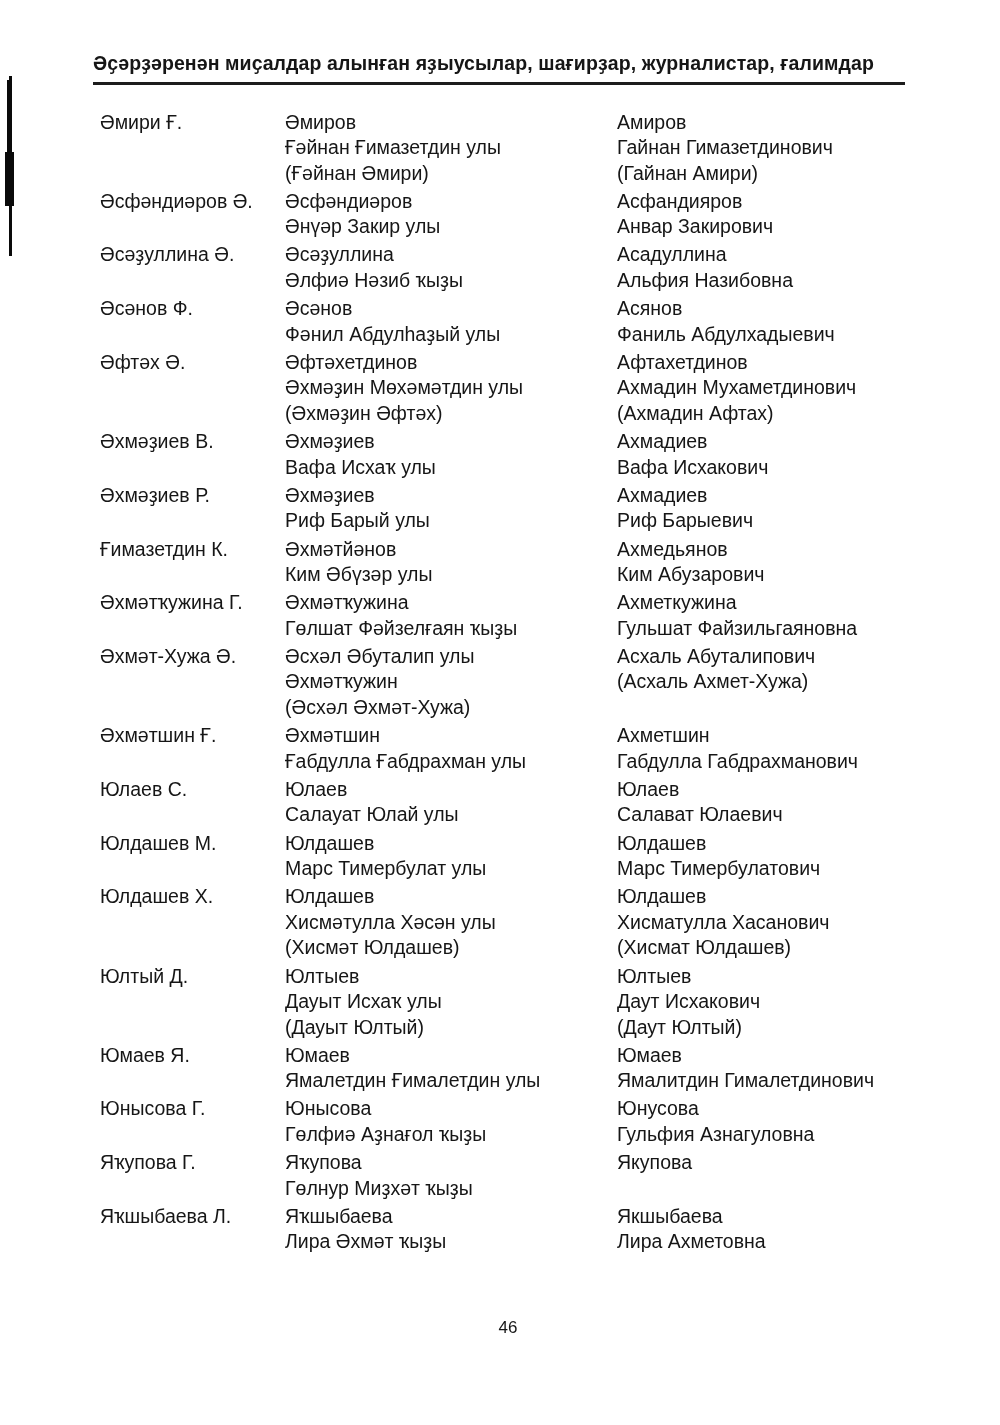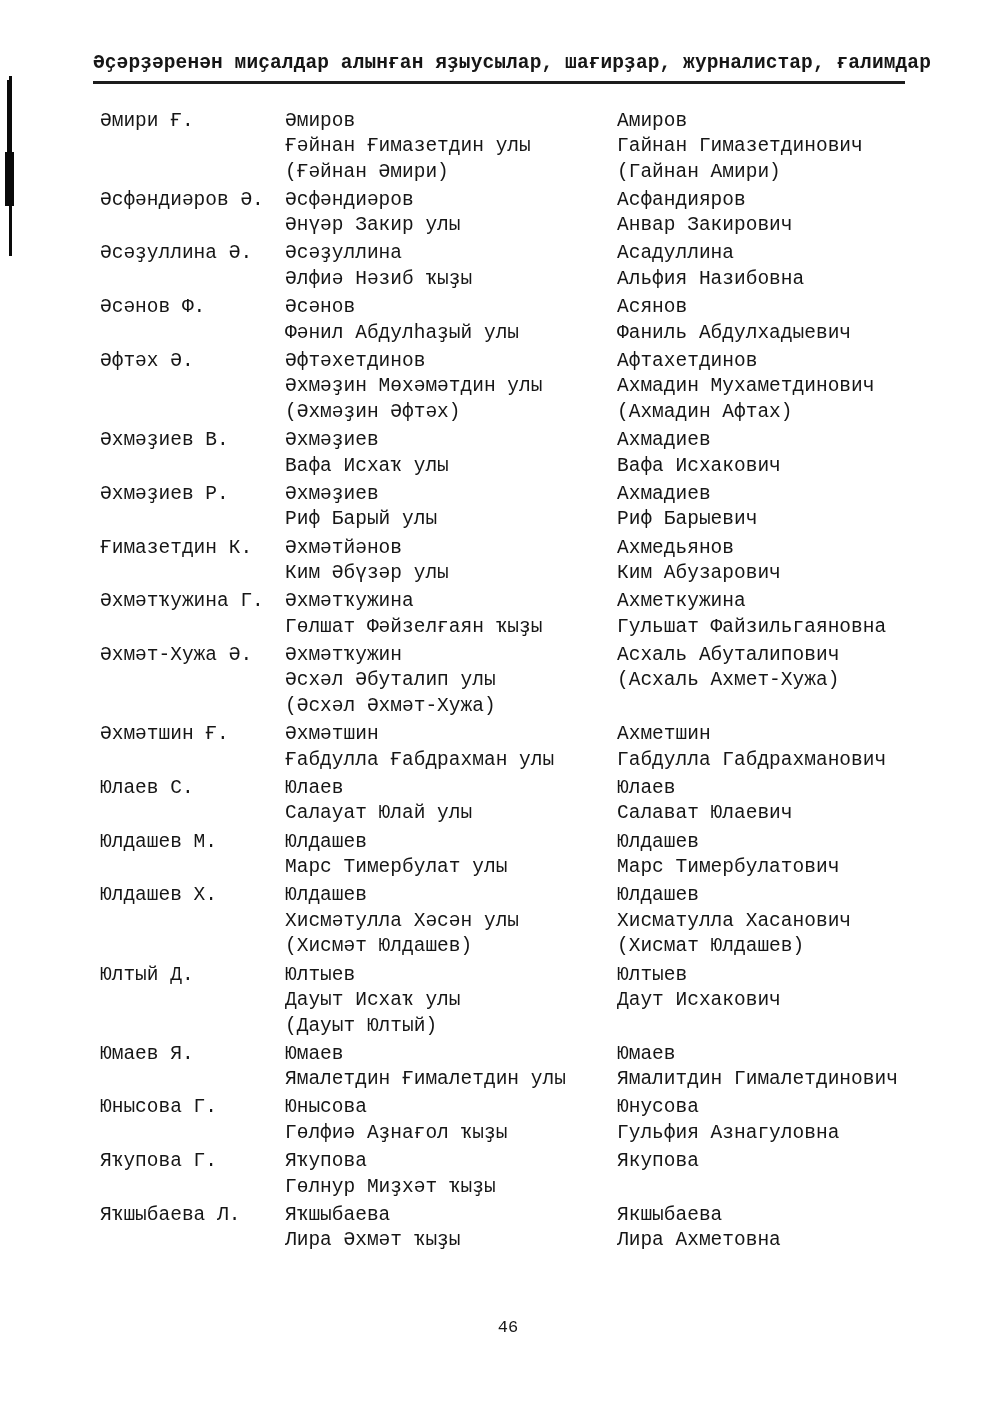--- a/index.html
+++ b/index.html
@@ -2,21 +2,21 @@
 <html><head>
 <meta charset="utf-8">
 <style>
   * { margin: 0; padding: 0; box-sizing: border-box; }
   html, body { background: #e8e8e8; }
   .page {
     position: relative;
     width: 1000px;
     height: 1425px;
     background: #ffffff;
-    font-family: Liberation Mono, monospace;
+    font-family: Liberation Sans, sans-serif;
     color: #161616;
     overflow: hidden;
   }
   
   .artifact { position: absolute; background: #0a0a0a; }
   .artifact-line  { left: 9px;  top: 76px;  width: 3px; height: 180px; }
   .artifact-blob1 { left: 7px;  top: 80px;  width: 5px; height: 78px; }
   .artifact-blob2 { left: 5px;  top: 152px; width: 9px; height: 54px; }
   .header-title {
     margin: 52px 60px 0 93px;
@@ -173,22 +173,22 @@
         </div>
     <div class="col-lines">
           <div>Ахметкужина</div>
           <div>Гульшат Файзильгаяновна</div>
         </div>
   </div>
 
   <div class="entry-row">
     <div>Әхмәт-Хужа Ә.</div>
     <div class="col-lines">
+          <div>Әсхәл Әбуталип улы</div>
           <div>Әхмәтҡужин</div>
-          <div>Әсхәл Әбуталип улы</div>
           <div>(Әсхәл Әхмәт-Хужа)</div>
         </div>
     <div class="col-lines">
           <div>Асхаль Абуталипович</div>
           <div>(Асхаль Ахмет-Хужа)</div>
         </div>
   </div>
 
   <div class="entry-row">
     <div>Әхмәтшин Ғ.</div>
@@ -243,20 +243,21 @@
   <div class="entry-row">
     <div>Юлтый Д.</div>
     <div class="col-lines">
           <div>Юлтыев</div>
           <div>Дауыт Исхаҡ улы</div>
           <div>(Дауыт Юлтый)</div>
         </div>
     <div class="col-lines">
           <div>Юлтыев</div>
           <div>Даут Исхакович</div>
+          <div>(Даут Юлтый)</div>
         </div>
   </div>
 
   <div class="entry-row">
     <div>Юмаев Я.</div>
     <div class="col-lines">
           <div>Юмаев</div>
           <div>Ямалетдин Ғималетдин улы</div>
         </div>
     <div class="col-lines">

